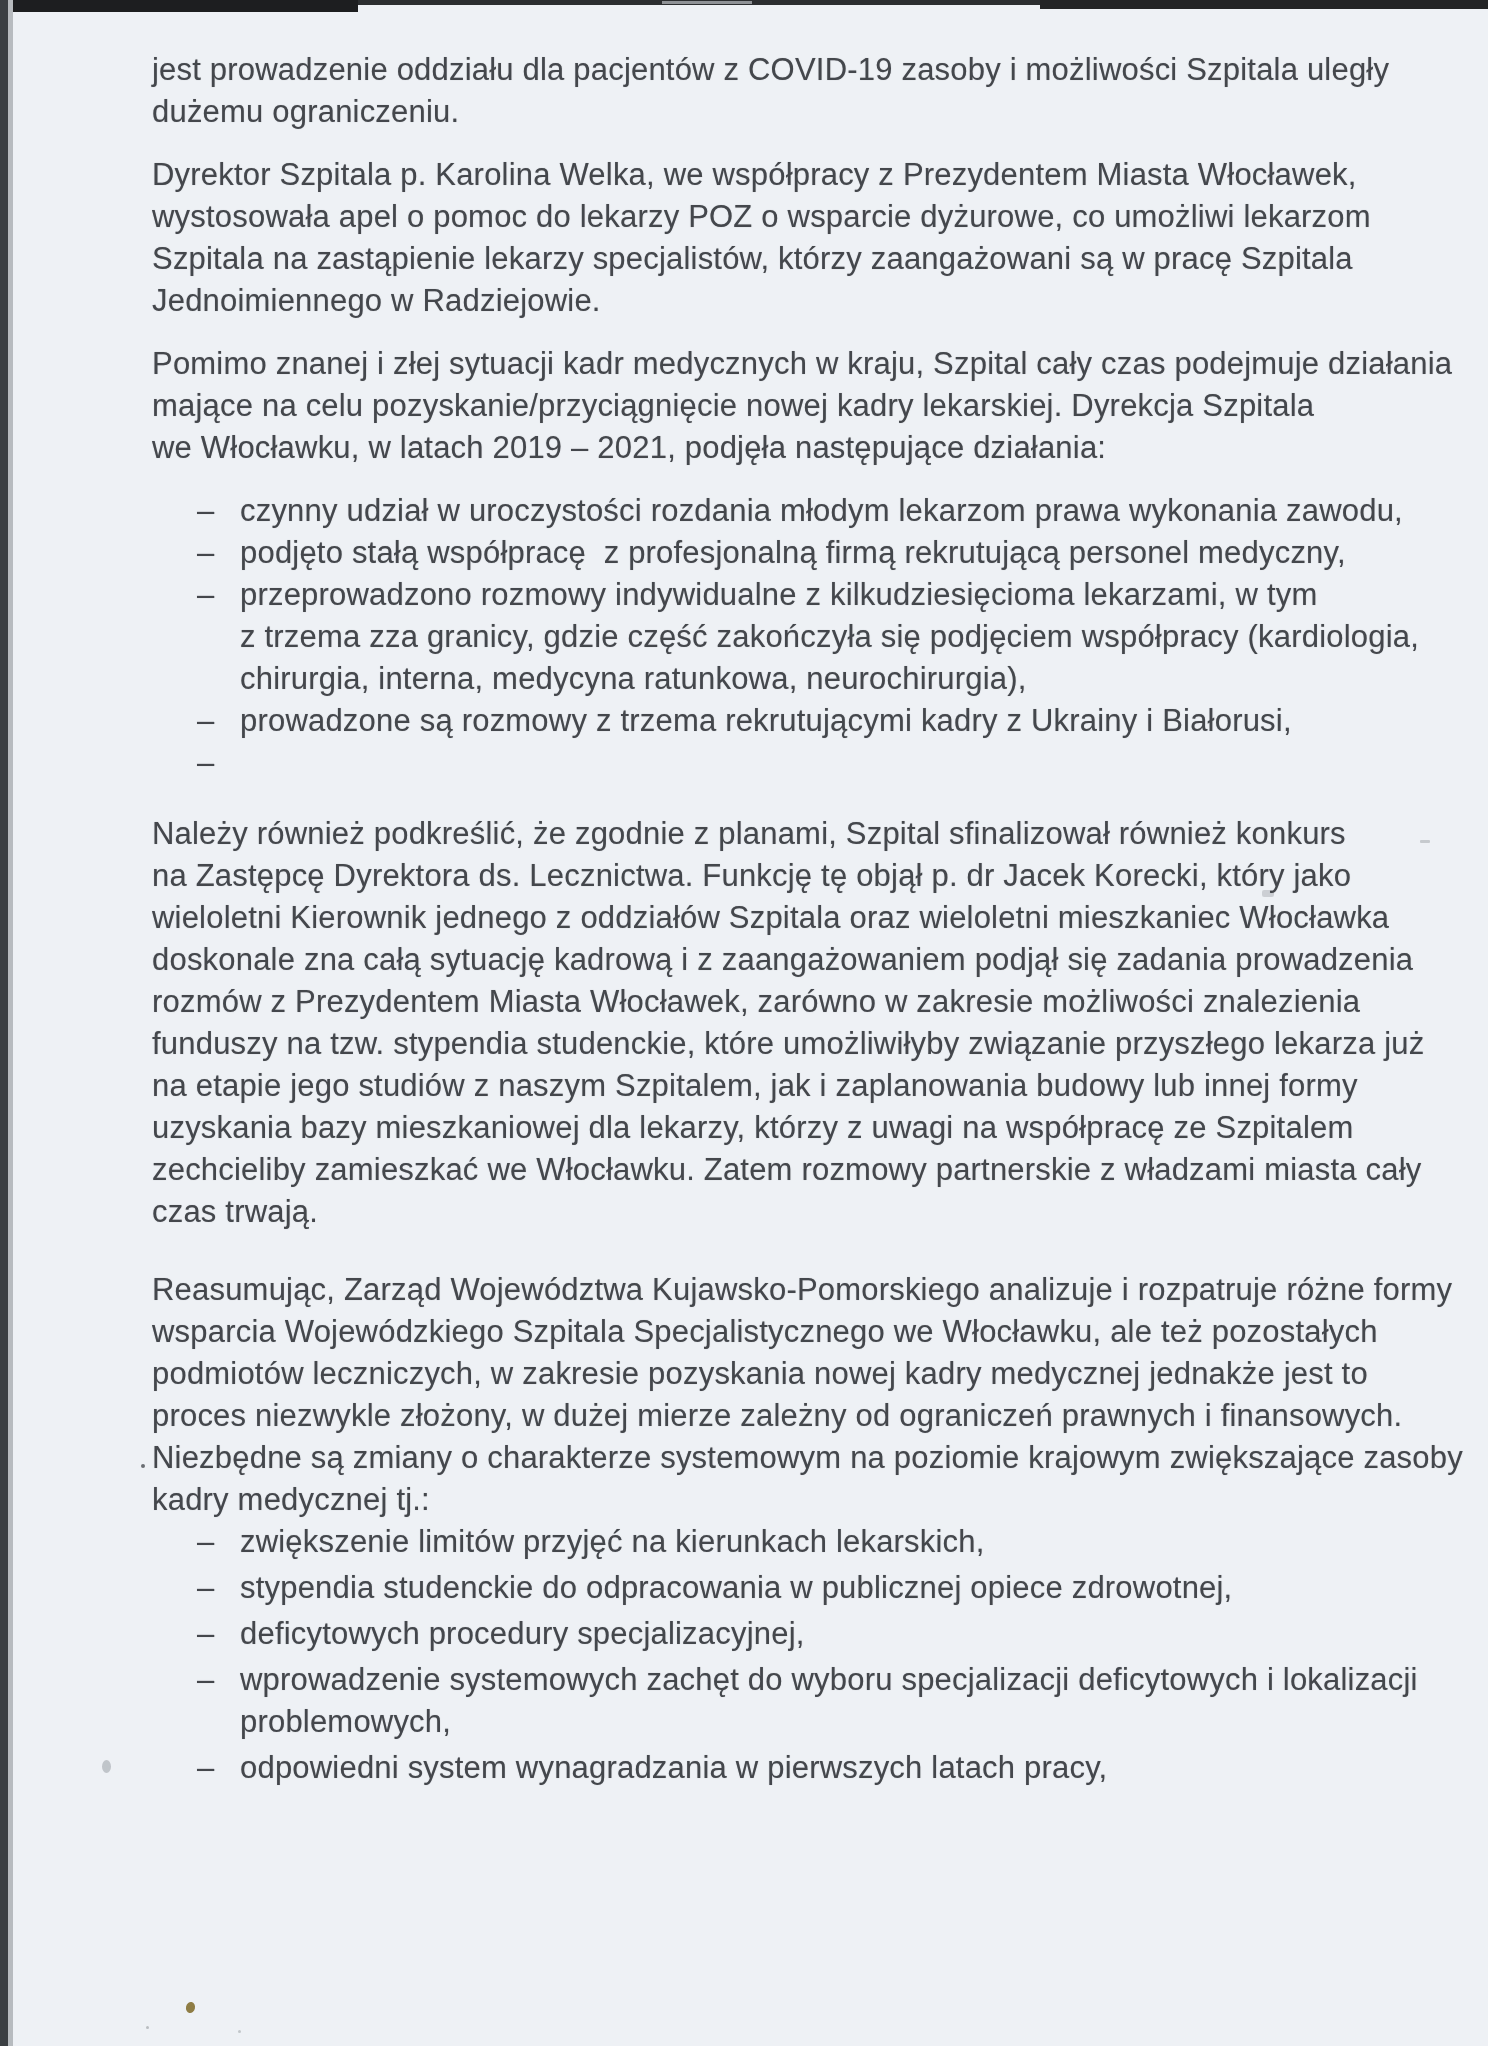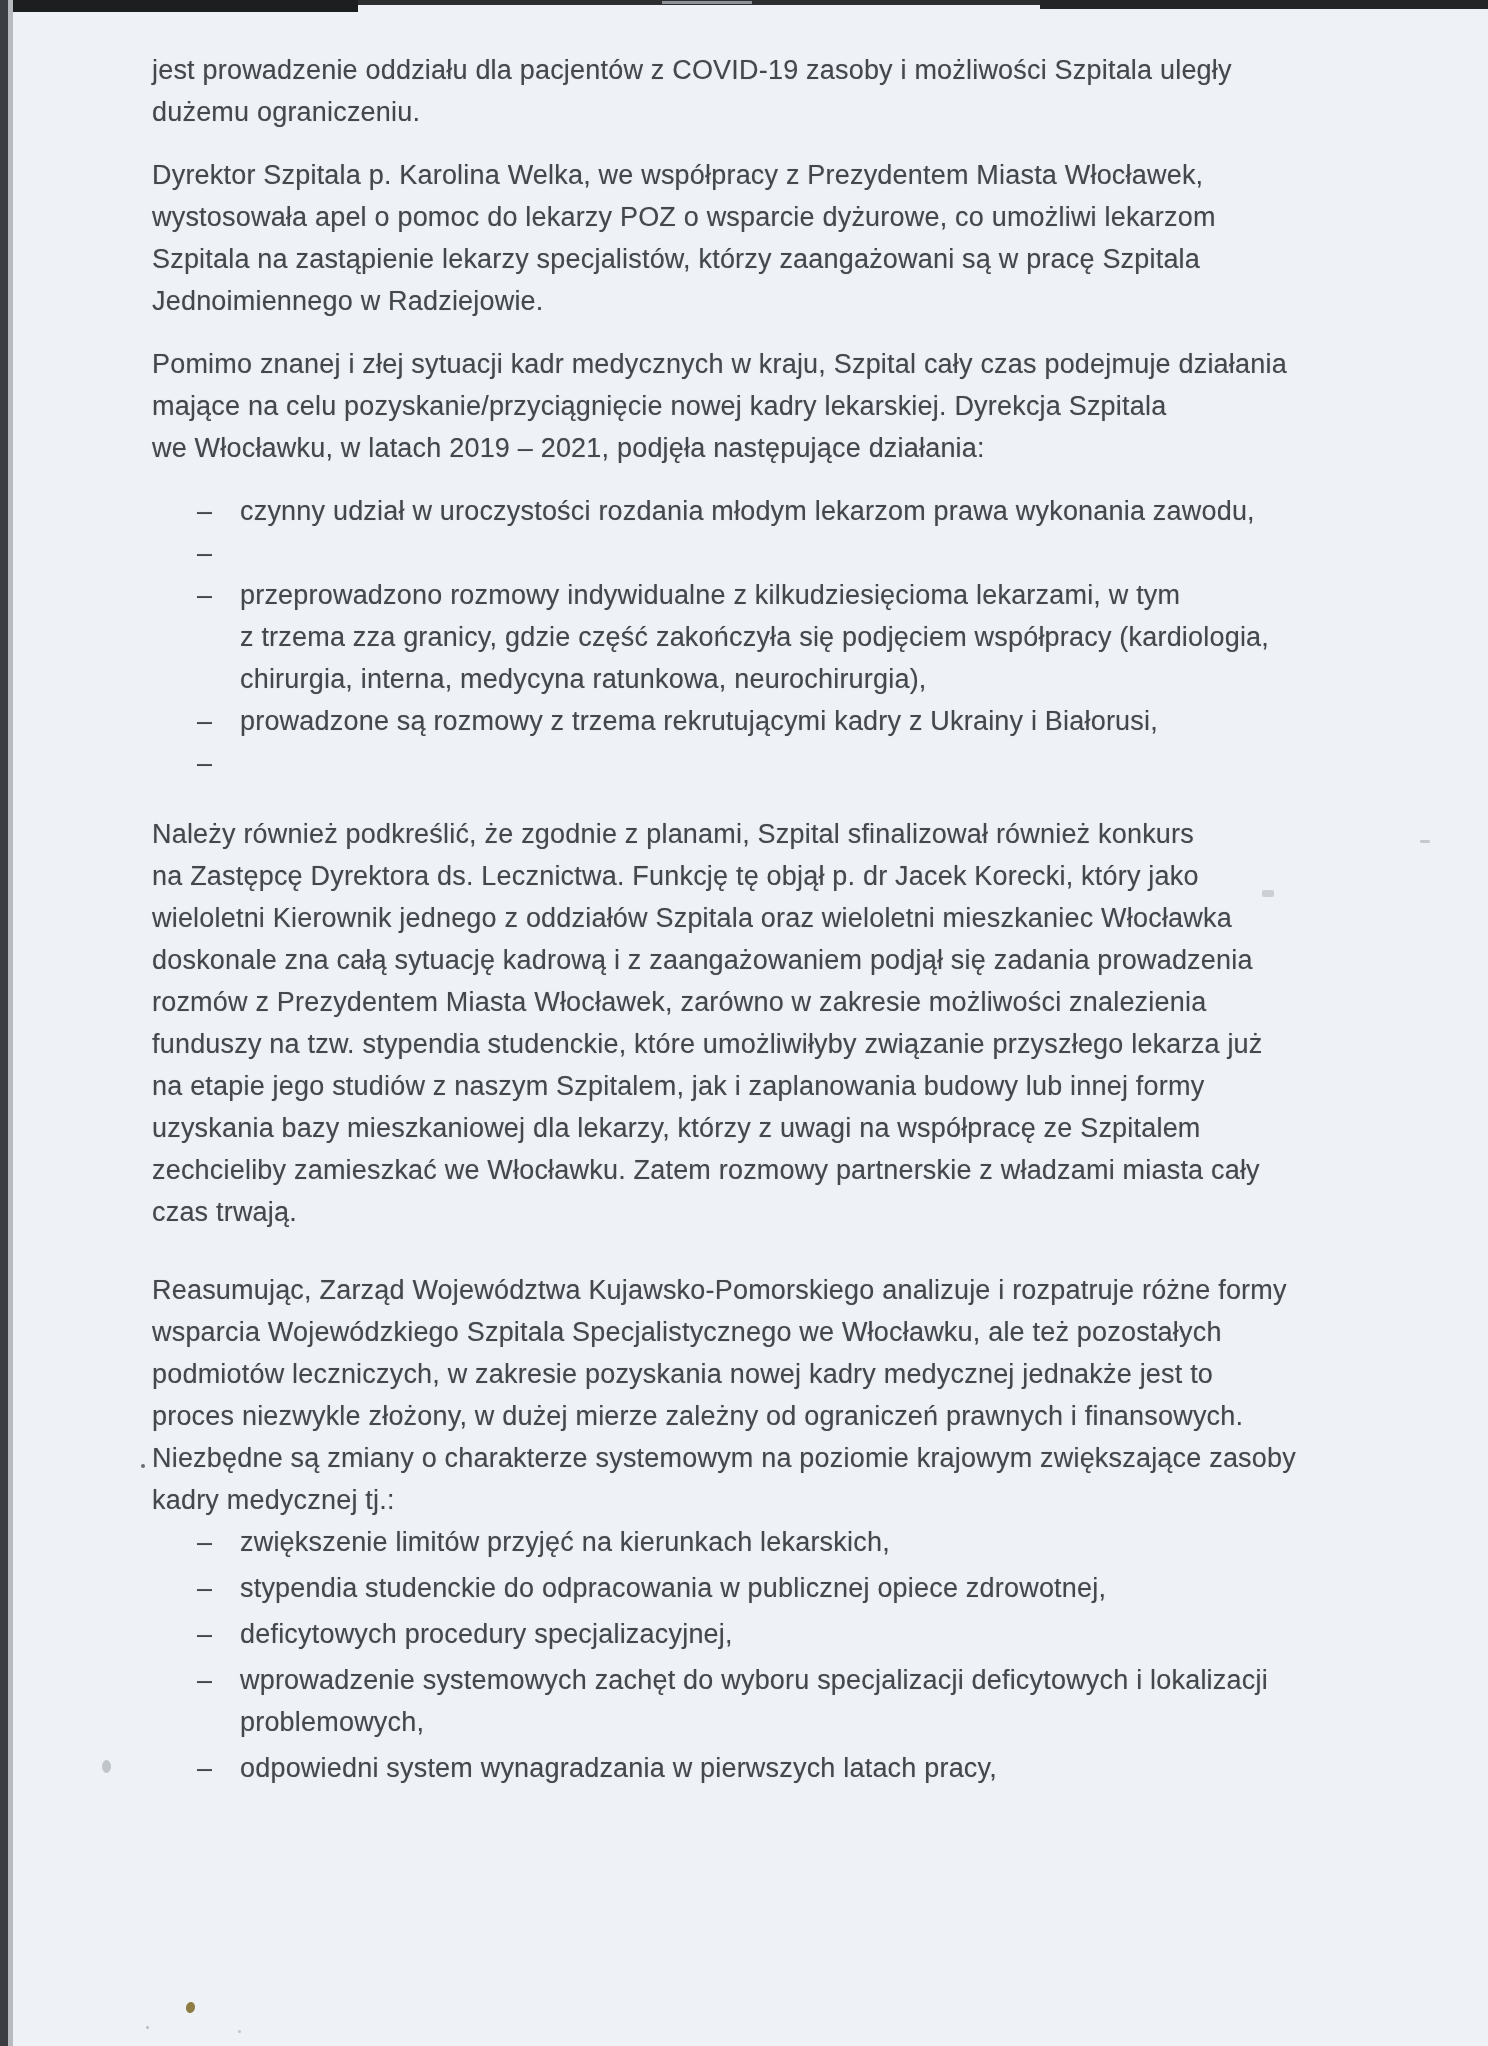--- a/index.html
+++ b/index.html
@@ -29,21 +29,21 @@
   .speck-smudge { left:102px;  top:1760px; width:9px;  height:13px; background:#9aa0a6; opacity:.55; }
   .speck-dot2   { left:146px;  top:2026px; width:3px;  height:3px;  background:#b9bdc1; }
   .speck-dot3   { left:238px;  top:2030px; width:3px;  height:3px;  background:#c2c6ca; }
 
   
   .doc {
     position: absolute;
     left: 152px;
     top: 49px;
     color: #44474c;
-    font-size: 27px;
+    font-size: 31px;
     line-height: 42px;
     letter-spacing: .2px;
     text-shadow: 0 0 1px rgba(68,71,76,.35);
   }
   .doc p {
     margin: 0 0 21px 0;
     white-space: pre;
   }
   .doc p.no-gap { margin-bottom: 0; margin-top: 36px; }
   .doc ul {
@@ -97,20 +97,21 @@
 mające na celu pozyskanie/przyciągnięcie nowej kadry lekarskiej. Dyrekcja Szpitala
 we Włocławku, w latach 2019 – 2021, podjęła następujące działania:</p>
 
   <ul class="gap-after">
     <li>
       <span class="dash">–</span>
       <span class="li-text">czynny udział w uroczystości rozdania młodym lekarzom prawa wykonania zawodu,</span>
     </li>
     <li>
       <span class="dash">–</span>
+      <span class="li-text">podjęto stałą współpracę  z profesjonalną firmą rekrutującą personel medyczny,</span>
     </li>
     <li>
       <span class="dash">–</span>
       <span class="li-text">przeprowadzono rozmowy indywidualne z kilkudziesięcioma lekarzami, w tym
 z trzema zza granicy, gdzie część zakończyła się podjęciem współpracy (kardiologia,
 chirurgia, interna, medycyna ratunkowa, neurochirurgia),</span>
     </li>
     <li>
       <span class="dash">–</span>
       <span class="li-text">prowadzone są rozmowy z trzema rekrutującymi kadry z Ukrainy i Białorusi,</span>

